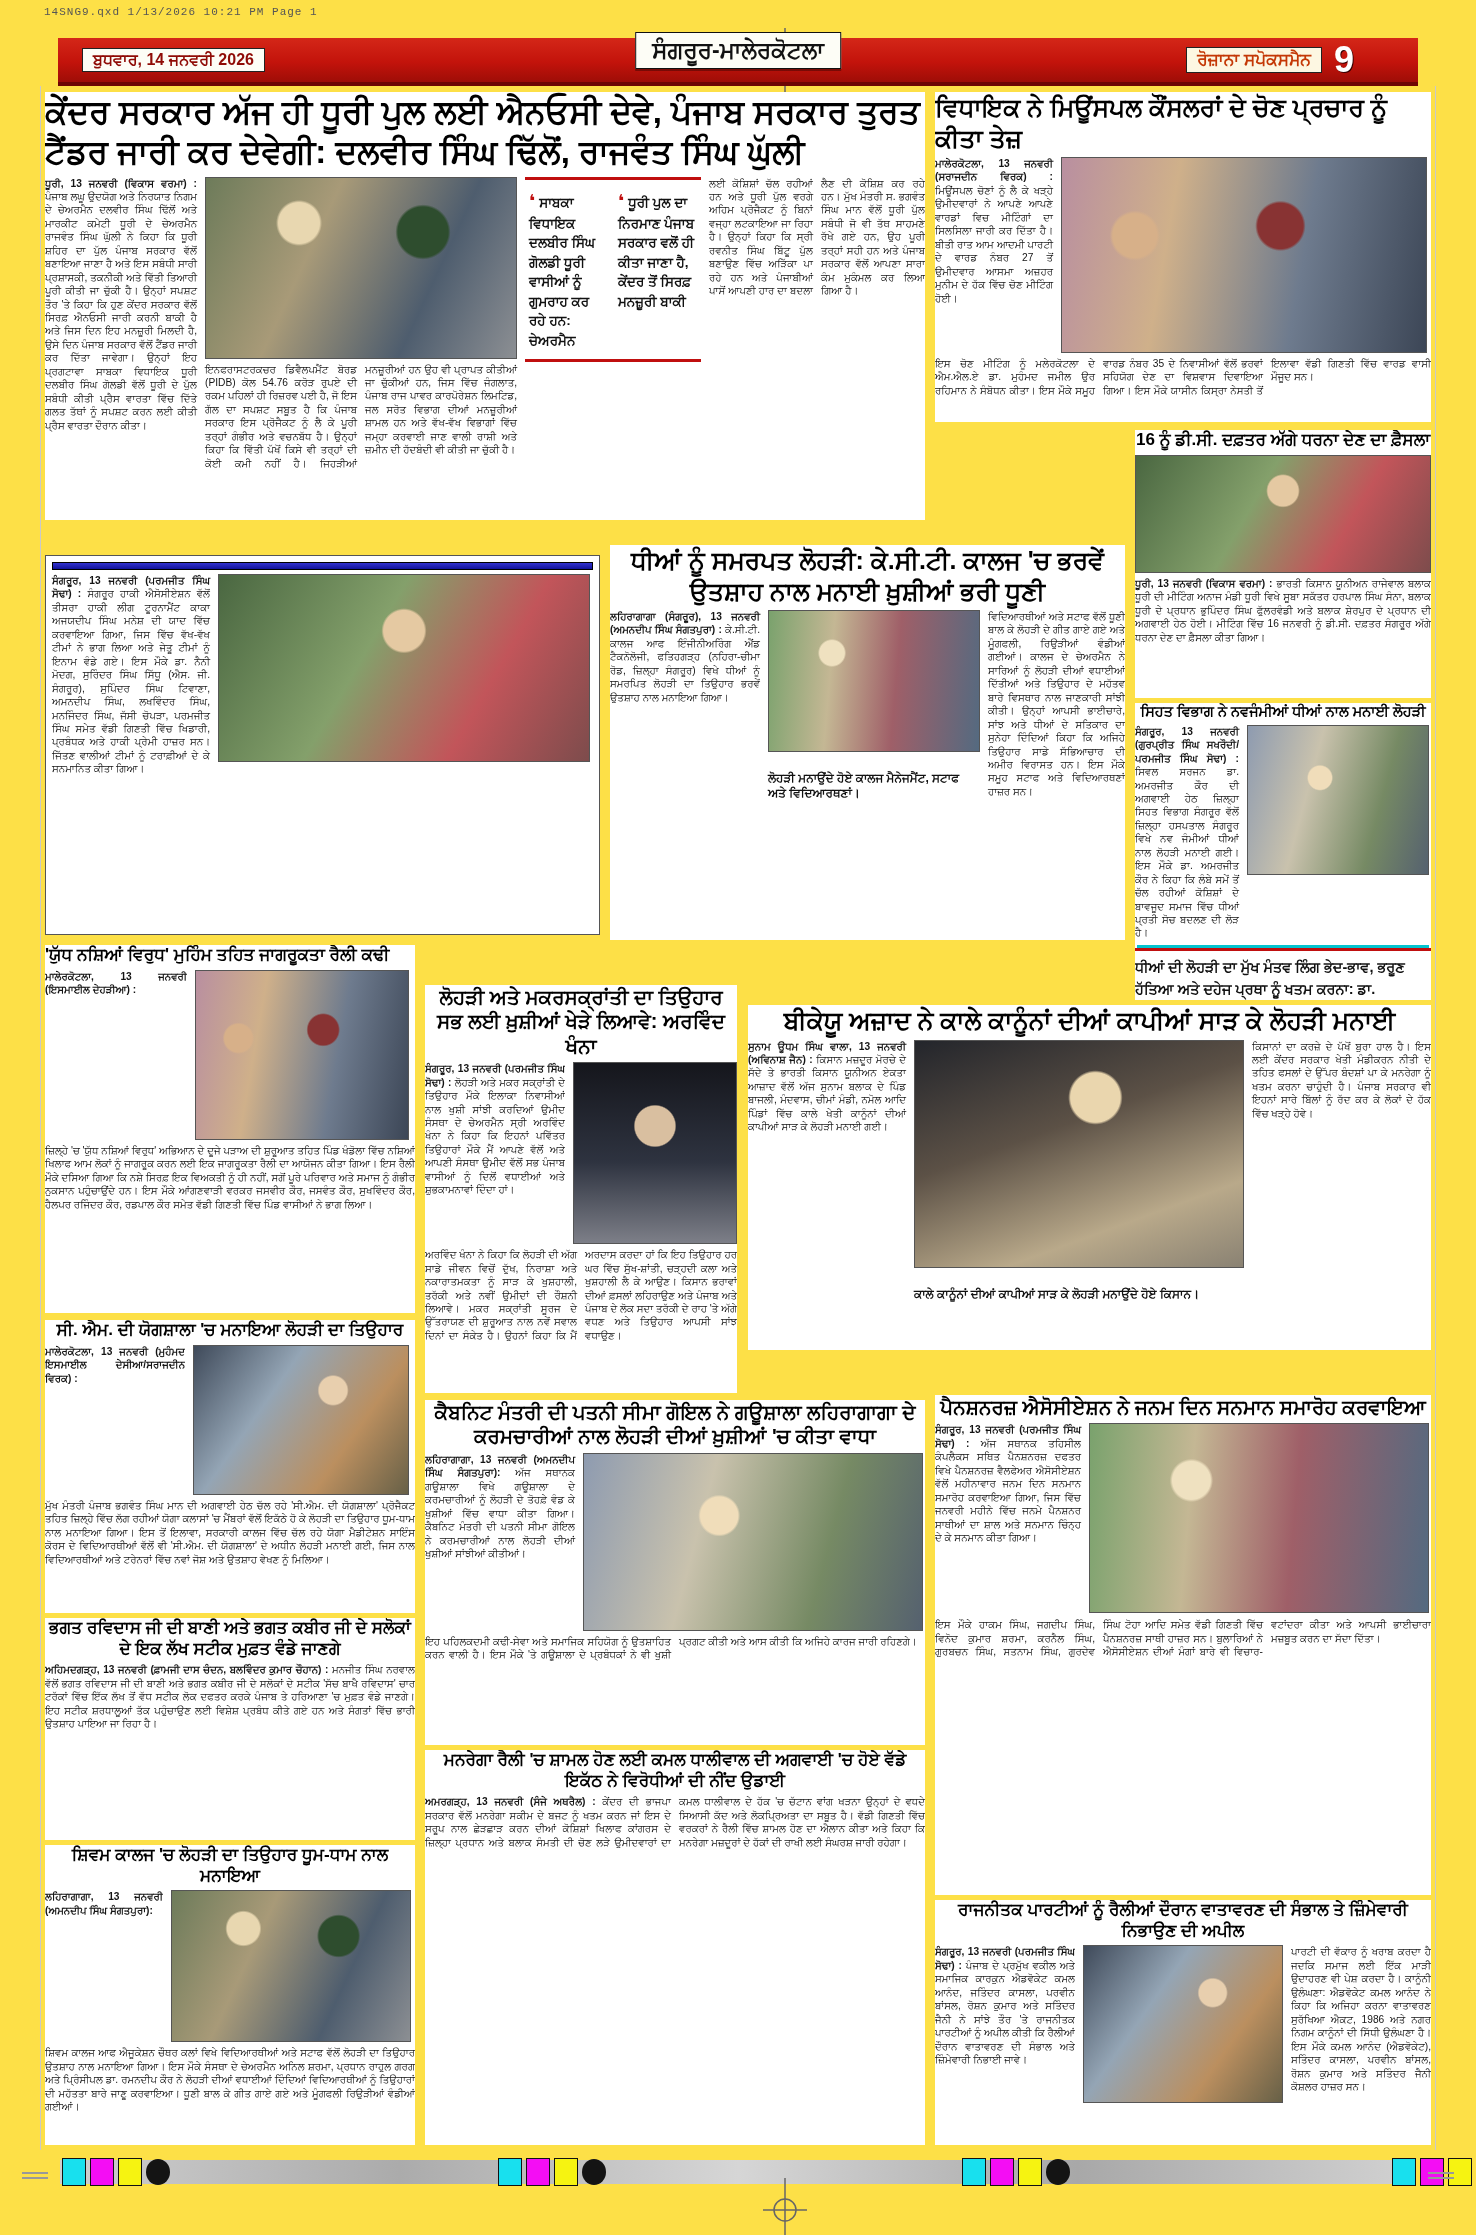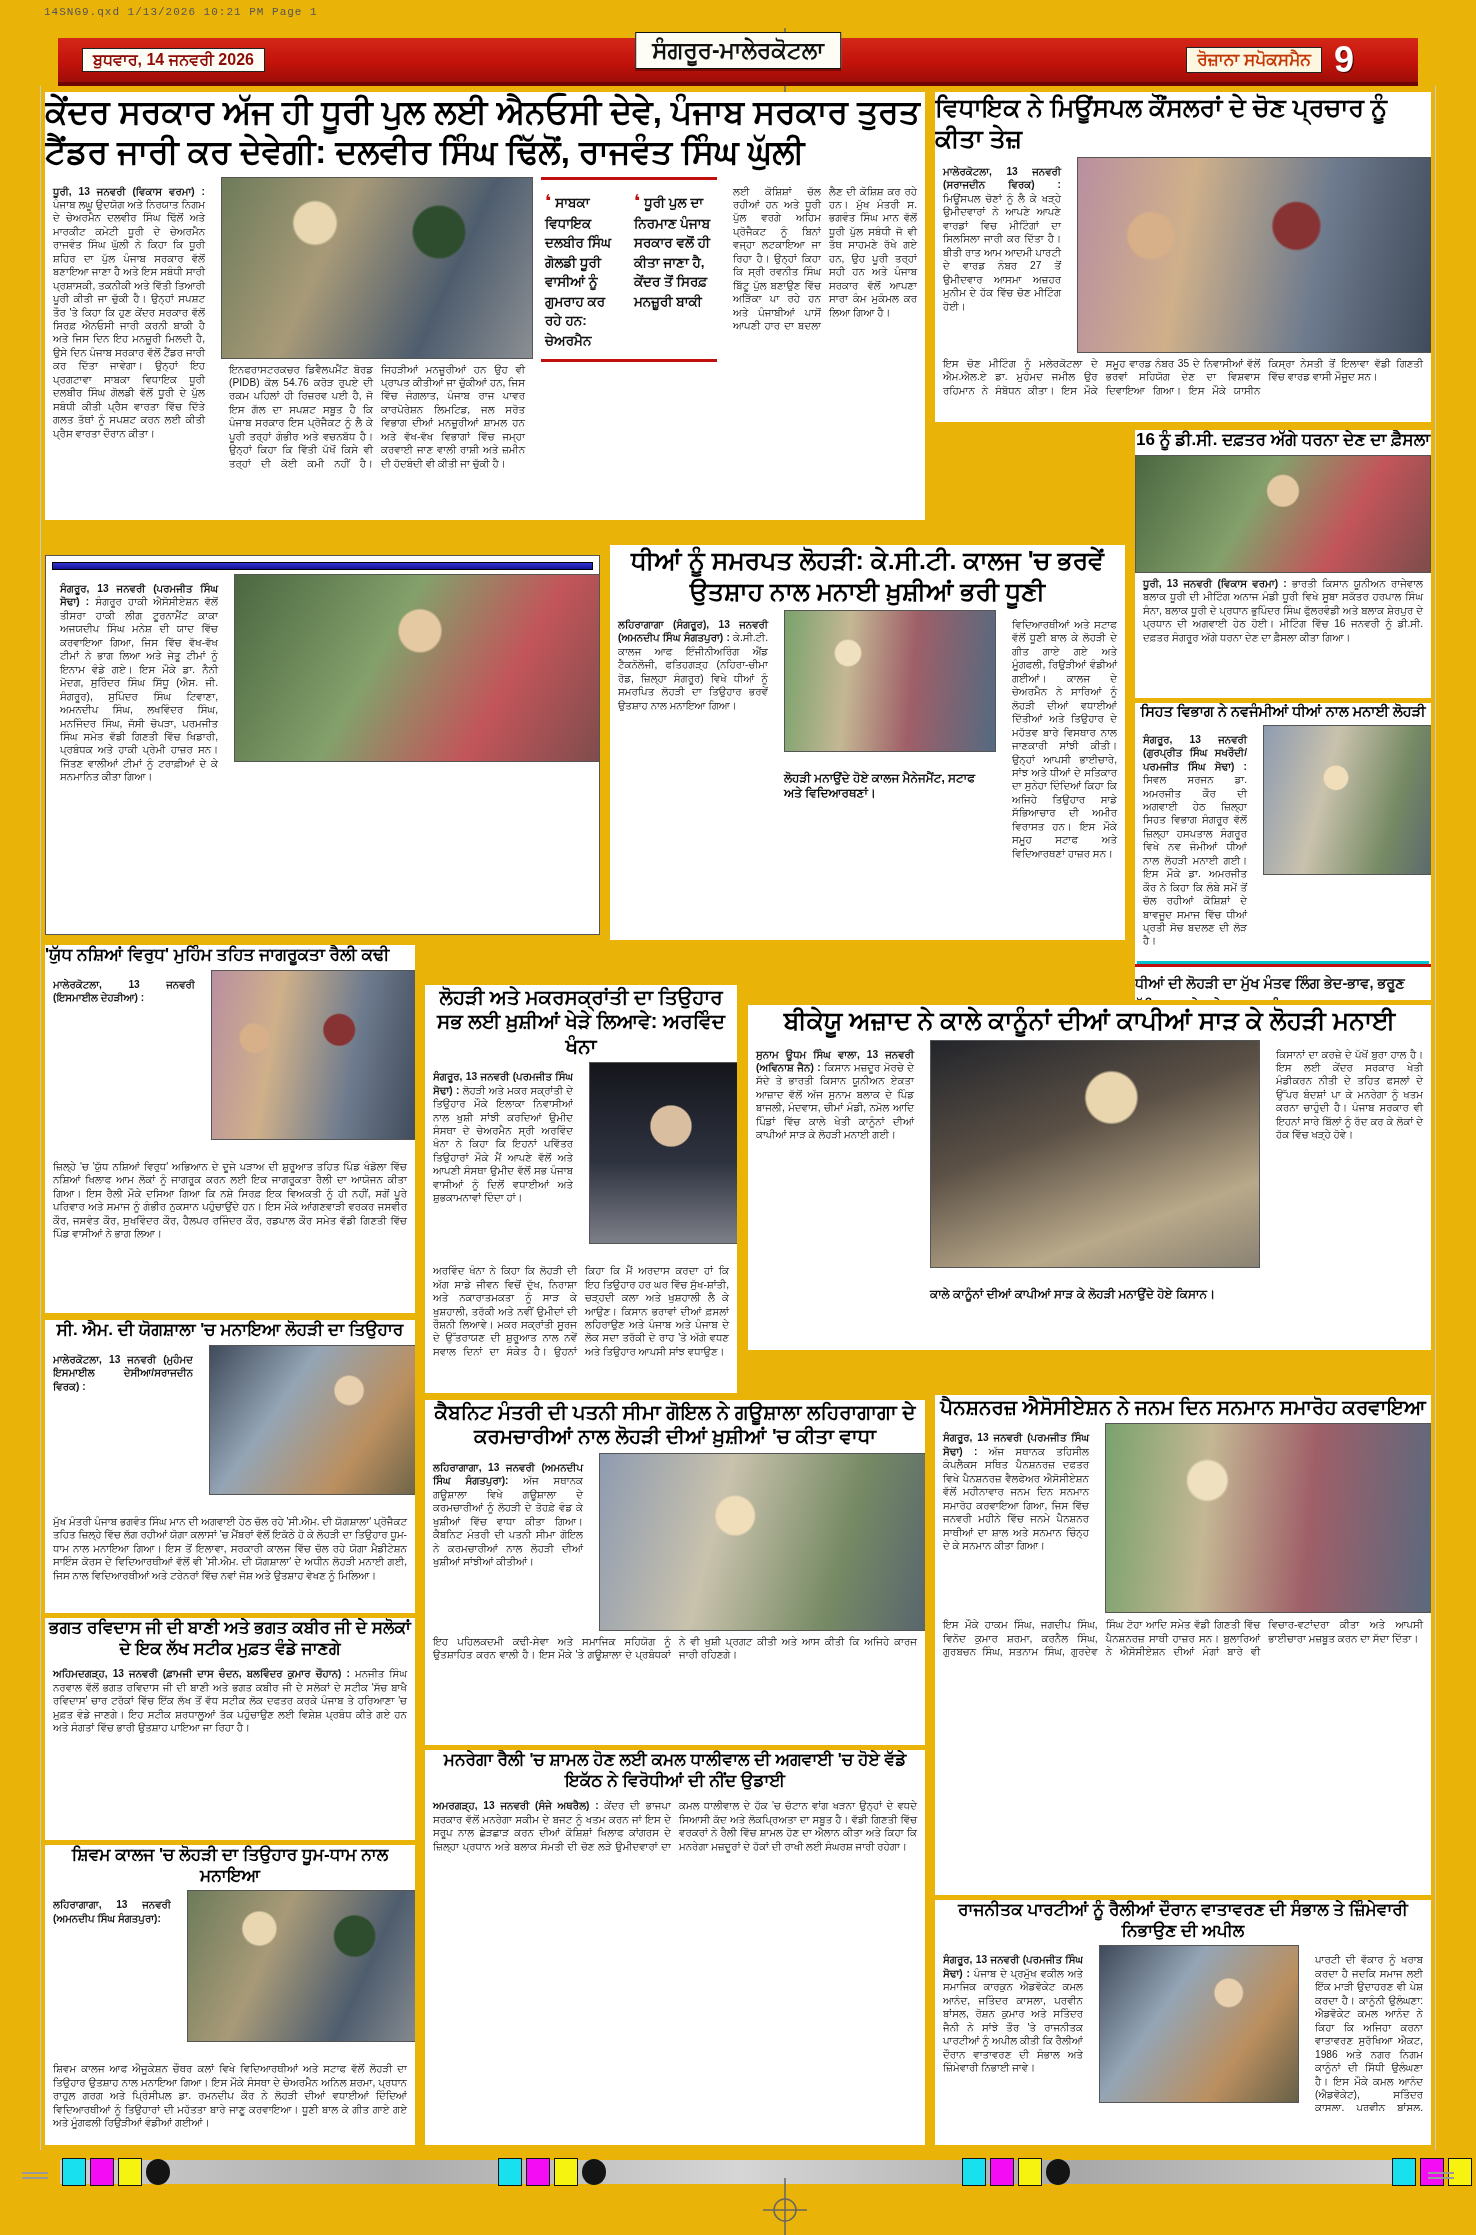--- a/index.html
+++ b/index.html
@@ -1,16 +1,16 @@
 <!DOCTYPE html>
 <html><head>
 <meta charset="utf-8">
 <style>
   html,body{margin:0;padding:0;background:#e8e8e8;}
-  #sheet{position:relative;width:1476px;height:2235px;background:#eab308;
+  #sheet{position:relative;width:1476px;height:2235px;background:#fde047;
     font-family:"Liberation Sans","DejaVu Sans",sans-serif;color:#111;overflow:hidden;}
   .frame{position:absolute;left:40px;top:86px;width:1394px;height:2064px;
     border-left:1px solid #c9c9c9;border-right:1px solid #c9c9c9;}
   .prepress{position:absolute;left:44px;top:6px;font-family:"Liberation Mono","DejaVu Sans Mono",monospace;
     font-size:11px;color:#555;letter-spacing:1px;}
   .cross{position:absolute;width:44px;height:64px;}
   .cross line{stroke:#666;stroke-width:1.5;}
   .cross circle{fill:none;stroke:#666;stroke-width:1.5;}
   
   .masthead{position:absolute;left:58px;top:38px;width:1360px;height:44px;
@@ -27,21 +27,21 @@
   .mh-page{color:#fff;font-size:36px;font-weight:bold;text-shadow:1px 1px 0 #330000;}
   
   .art{position:absolute;overflow:hidden;background:#fff;}
   .hl{margin:0 0 4px 0;color:#000;font-weight:bold;line-height:1.22;letter-spacing:0;}
   .hl-xl{font-size:33px;}
   .hl-l{font-size:25px;}
   .hl-m{font-size:20px;}
   .hl-s{font-size:17px;}
   .hl-xs{font-size:14.5px;}
   .center{text-align:center;}
-  .body{font-size:10.2px;line-height:1.32;text-align:justify;margin:8px;color:#141414;}
+  .body{font-size:10.2px;line-height:1.32;text-align:justify;margin:0;color:#141414;}
   .byl{font-weight:bold;}
   .row{display:flex;gap:8px;align-items:flex-start;}
   .cols2{column-count:2;column-gap:8px;}
   .cols3{column-count:3;column-gap:8px;}
   .photo{position:relative;border:1px solid #555;box-sizing:border-box;}
   .cap{font-size:12px;font-weight:bold;margin:19px 0 0 0;line-height:1.25;}
   
   .ph1{background:radial-gradient(circle at 30% 25%,#e8d7b0 0 8%,transparent 9%),radial-gradient(circle at 70% 30%,#2e4d2e 0 10%,transparent 11%),linear-gradient(115deg,#6d7b5a,#a89a78 35%,#4e5d6e 70%,#8c8f93);}
   .ph2{background:radial-gradient(circle at 20% 40%,#d7b089 0 7%,transparent 8%),radial-gradient(circle at 60% 35%,#833 0 9%,transparent 10%),linear-gradient(100deg,#b98fa0,#cfb08a 30%,#6e7b8e 65%,#3c4656);}
   .ph3{background:radial-gradient(circle at 50% 30%,#e5c9a2 0 9%,transparent 10%),linear-gradient(120deg,#4a6741,#84a06b 40%,#c2555a 70%,#7d4c4c);}

